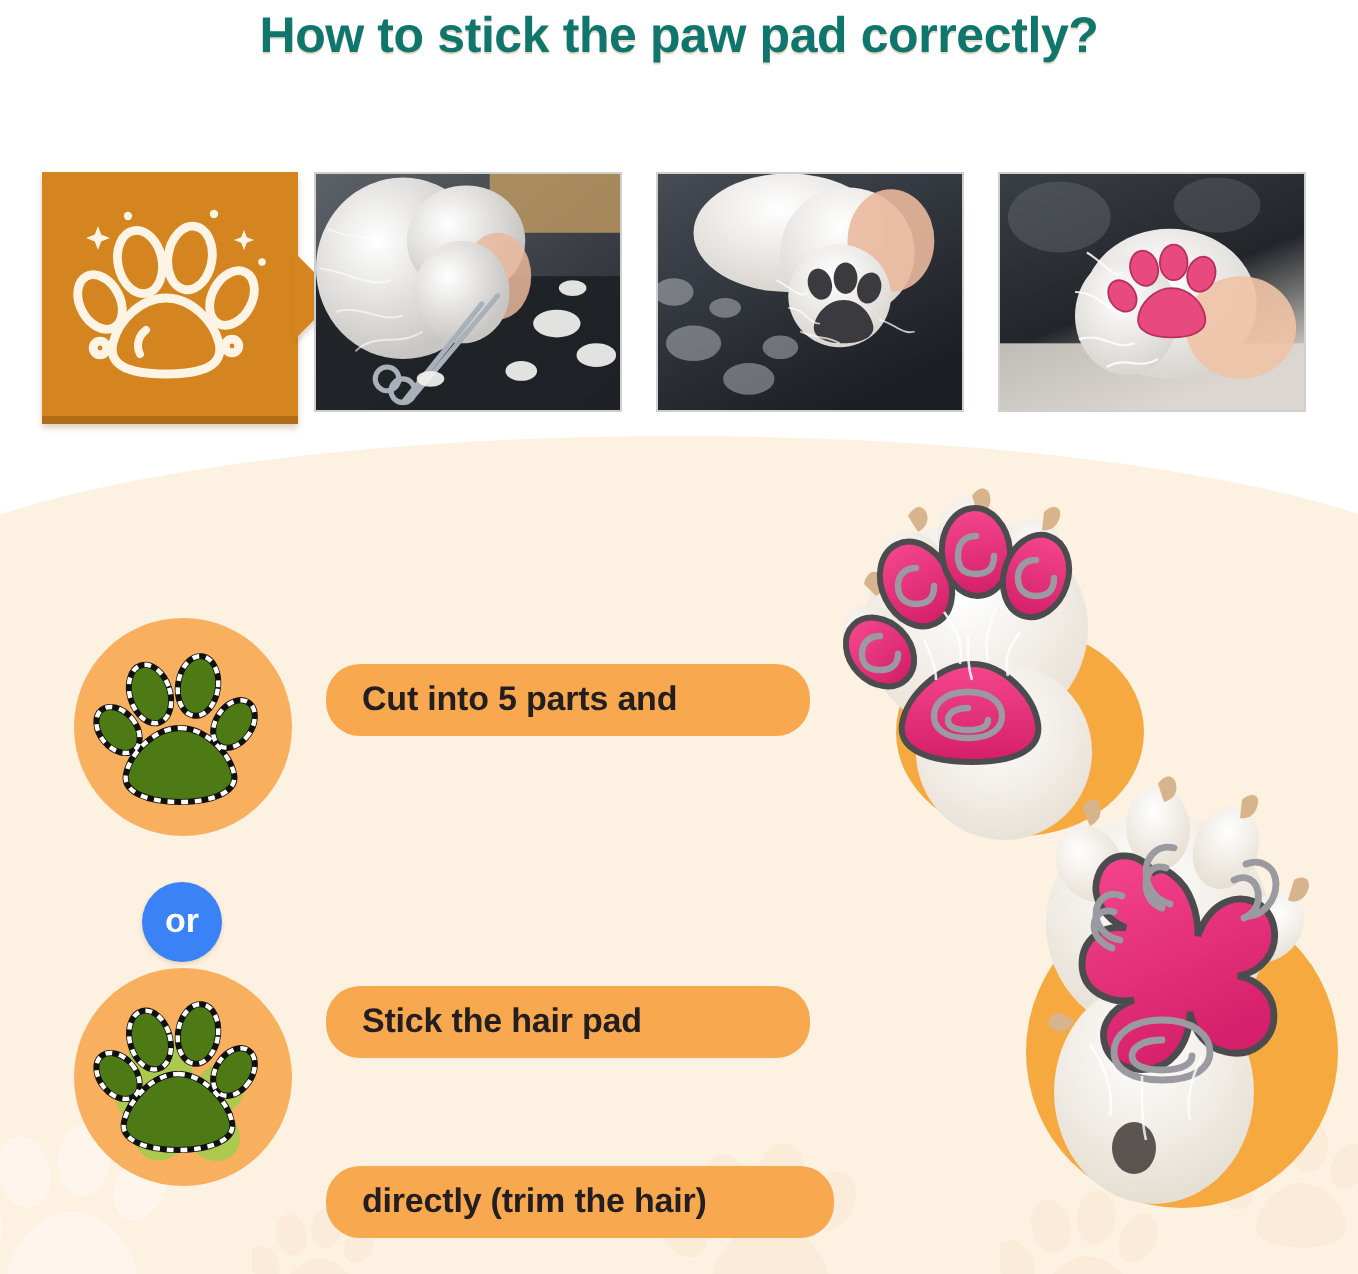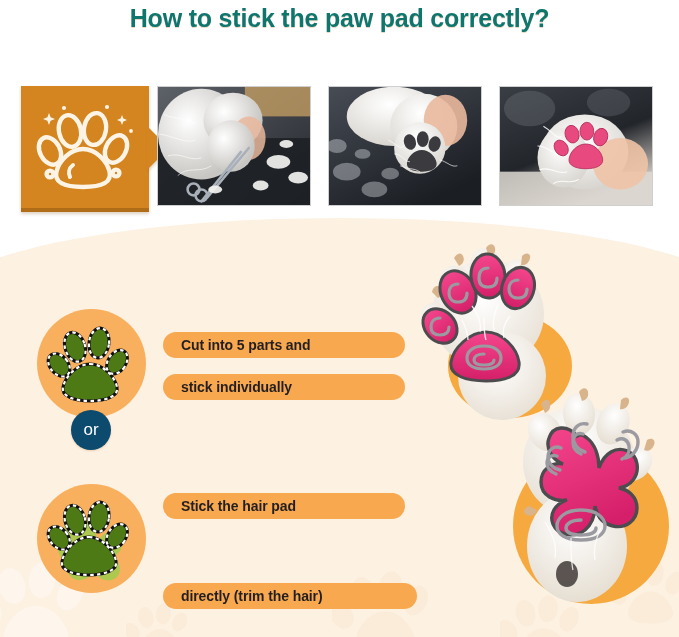--- a/index.html
+++ b/index.html
@@ -69,36 +69,36 @@
   
   .optcircle{
     position:absolute;width:109px;height:109px;border-radius:50%;
     background:#f9b05e;
   }
   .optcircle.c1{left:37px;top:309px;}
   .optcircle.c2{left:37px;top:484px;}
   .optcircle svg{position:absolute;left:50%;top:50%;transform:translate(-50%,-50%);}
 
   .orbadge{
-    position:absolute;left:71px;top:410px;width:40px;height:40px;border-radius:50%;
-    background:#0c4a6e;
+    position:absolute;left:71px;top:441px;width:40px;height:40px;border-radius:50%;
+    background:#3b82f6;
     display:flex;align-items:center;justify-content:center;
-    color:#ffffff;font-weight:normal;font-size:17px;
+    color:#ffffff;font-weight:bold;font-size:17px;
     box-shadow:0 1px 2px rgba(170,110,40,.25);
   }
 
   
   .pill{
-    position:absolute;height:26px;border-radius:17px;
+    position:absolute;height:36px;border-radius:17px;
     background:#f8a84e;
     display:flex;align-items:center;
     padding-left:18px;
     box-sizing:border-box;
     color:#231f20;
-    font-size:14px;font-weight:bold;letter-spacing:-0.1px;
+    font-size:17px;font-weight:bold;letter-spacing:-0.1px;
     white-space:nowrap;
   }
   .pill.r1{left:163px;top:332px;width:242px;}
   .pill.r2{left:163px;top:374px;width:242px;}
   .pill.r3{left:163px;top:493px;width:242px;}
   .pill.r4{left:163px;top:535px;width:254px;margin-top:48px;}
 
   
   .pawshot{position:absolute;}
   .pawshot svg{display:block;}
@@ -454,17 +454,16 @@
         <ellipse cx="29" cy="27" rx="10" ry="15" transform="rotate(-16 29 27)"></ellipse>
         <ellipse cx="53" cy="24" rx="10" ry="15" transform="rotate(8 53 24)"></ellipse>
         <ellipse cx="13" cy="45" rx="9" ry="13" transform="rotate(-40 13 45)"></ellipse>
         <ellipse cx="71" cy="43" rx="9" ry="13" transform="rotate(34 71 43)"></ellipse>
         <path d="M43 44c13 0 25 14 27 24 2 9-11 14-27 14s-29-5-27-14c2-10 14-24 27-24z"></path>
       </g>
     </svg>
   </div>
 
   <div class="pill r1">Cut into 5 parts and</div>
-  <div class="pill r2">stick individually</div>
   <div class="pill r3">Stick the hair pad</div>
   <div class="pill r4">directly (trim the hair)</div>
 
 </div>
 
 </body></html>

